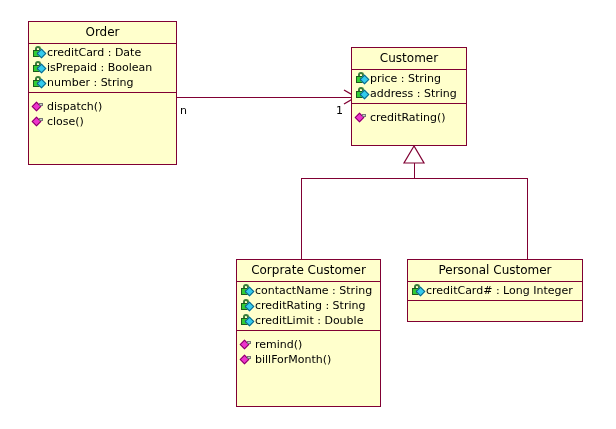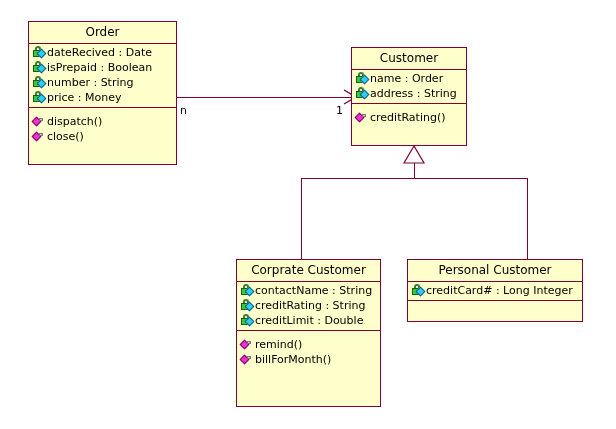--- a/index.html
+++ b/index.html
@@ -131,48 +131,39 @@
   <div class="uml-class" style="left:28px;top:21px;width:149px;height:144px;">
     <div class="uml-title">Order</div>
     <div class="compartment">
       <div class="member">
         <span class="ico ico-attr">
             <span class="shackle"></span>
             <span class="body"></span>
             <span class="keyhole"></span>
             <span class="diamond"></span>
           </span>
-        <span class="member-label">dateRecived : Date</span>
+        <span class="member-label">creditCard : Date</span>
       </div>
       <div class="member">
         <span class="ico ico-attr">
             <span class="shackle"></span>
             <span class="body"></span>
             <span class="keyhole"></span>
             <span class="diamond"></span>
           </span>
         <span class="member-label">isPrepaid : Boolean</span>
       </div>
       <div class="member">
         <span class="ico ico-attr">
             <span class="shackle"></span>
             <span class="body"></span>
             <span class="keyhole"></span>
             <span class="diamond"></span>
           </span>
         <span class="member-label">number : String</span>
-      </div>
-      <div class="member">
-        <span class="ico ico-attr">
-            <span class="shackle"></span>
-            <span class="body"></span>
-            <span class="keyhole"></span>
-            <span class="diamond"></span>
-          </span>
-        <span class="member-label">price : Money</span>
       </div>
     </div>
     <div class="compartment last ops-pad">
       <div class="member">
         <span class="ico ico-op">
             <span class="diamond"></span>
             <span class="tail"></span>
           </span>
         <span class="member-label">dispatch()</span>
       </div>
@@ -189,21 +180,21 @@
   <div class="uml-class" style="left:351px;top:47px;width:116px;height:99px;">
     <div class="uml-title">Customer</div>
     <div class="compartment">
       <div class="member">
         <span class="ico ico-attr">
             <span class="shackle"></span>
             <span class="body"></span>
             <span class="keyhole"></span>
             <span class="diamond"></span>
           </span>
-        <span class="member-label">name : Order</span>
+        <span class="member-label">price : String</span>
       </div>
       <div class="member">
         <span class="ico ico-attr">
             <span class="shackle"></span>
             <span class="body"></span>
             <span class="keyhole"></span>
             <span class="diamond"></span>
           </span>
         <span class="member-label">address : String</span>
       </div>

